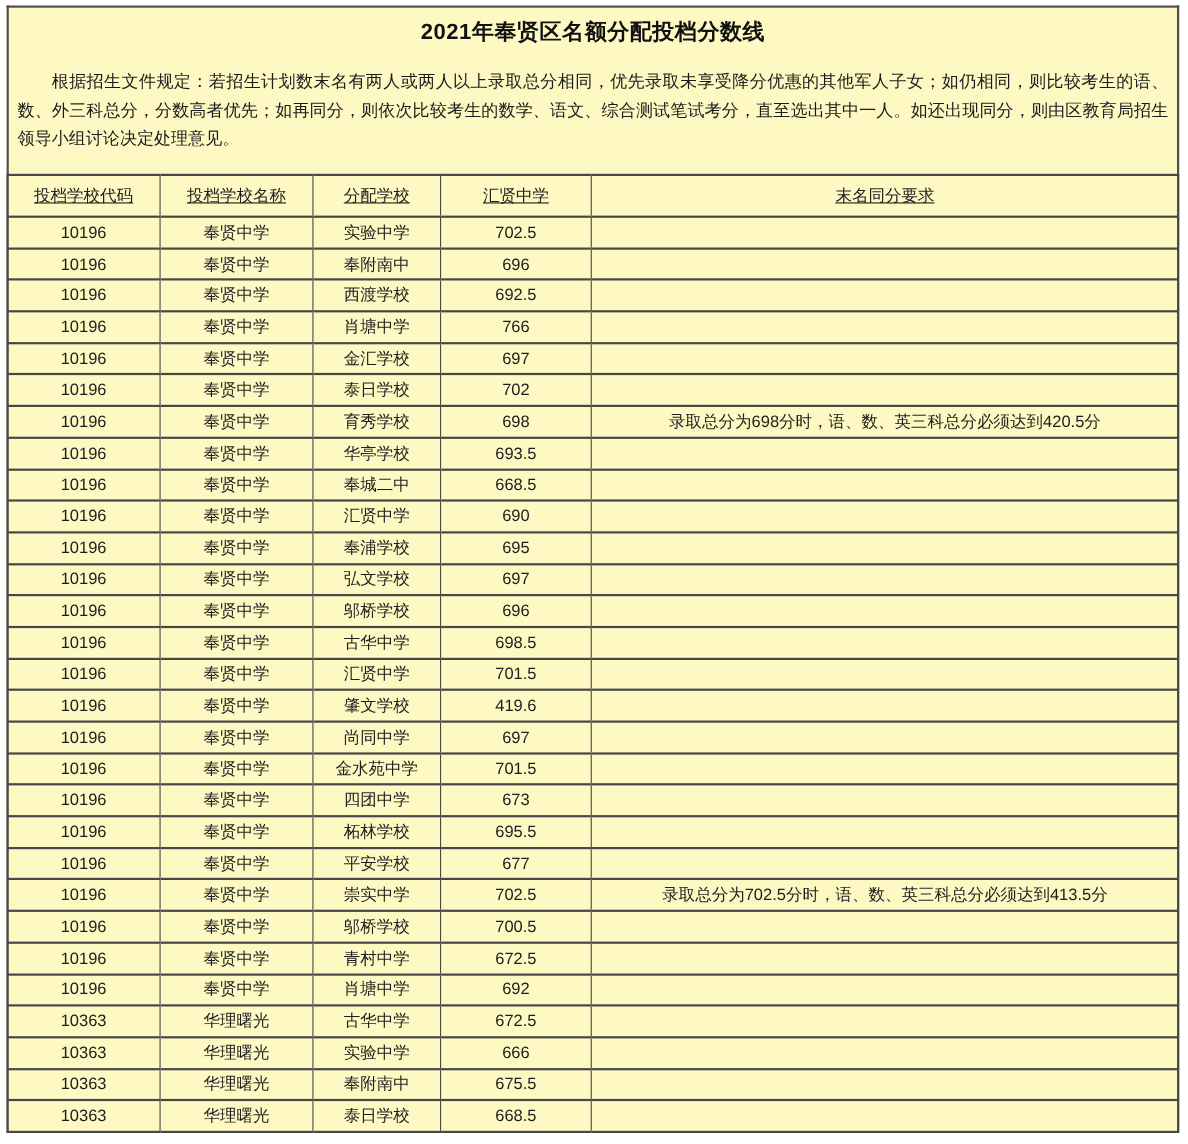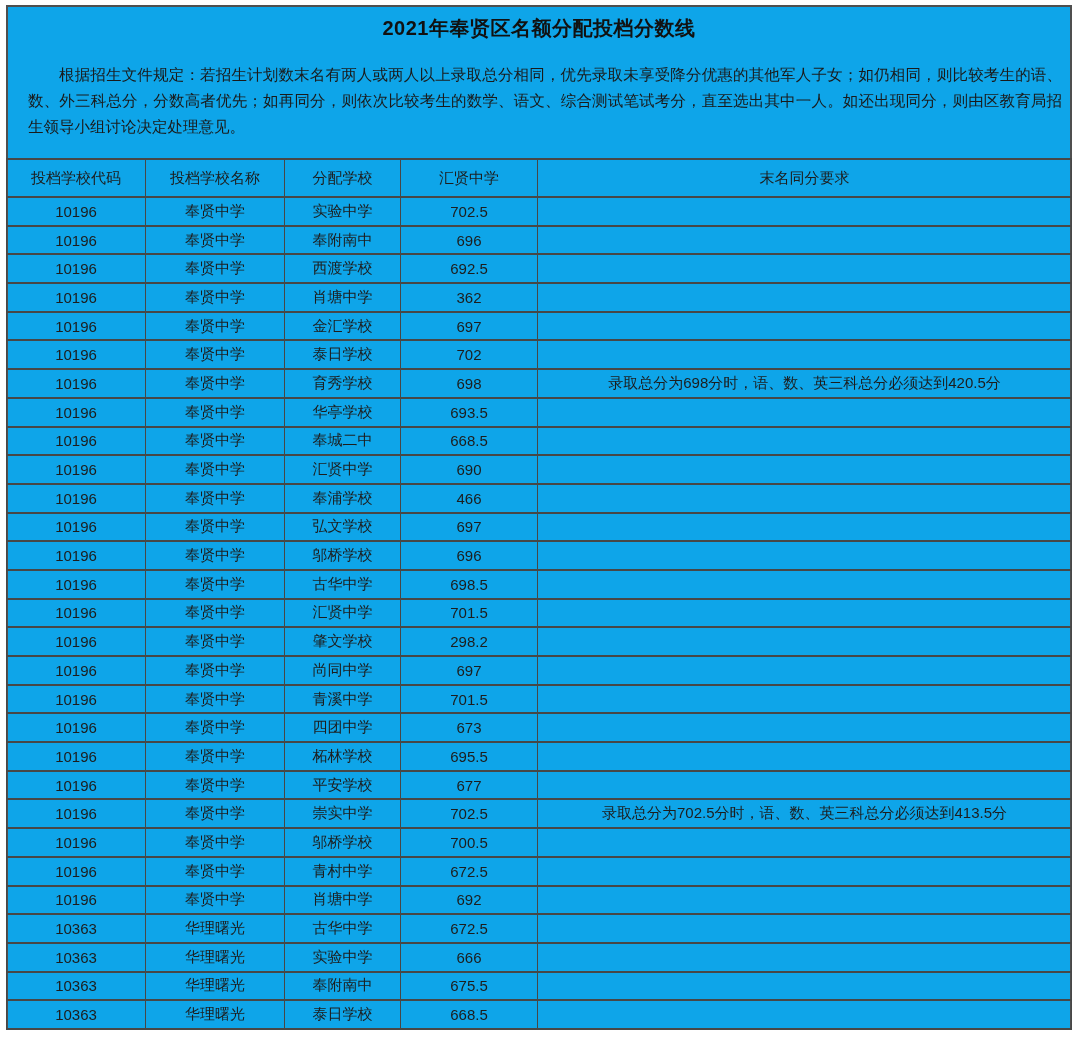--- a/index.html
+++ b/index.html
@@ -13,33 +13,33 @@
     -webkit-font-smoothing: antialiased;
   }
   .page {
     position: absolute;
     left: 6px;
     top: 5px;
     width: 1066px;
     box-sizing: border-box;
     border: 2px solid #4f4f4f;
     border-bottom: none;
-    background: #0ea5e9;
+    background: #fef9c3;
   }
   .doc-title {
     margin-top: 8px;
     height: 26px;
     text-align: center;
     font-size: 20px;
     font-weight: bold;
     letter-spacing: 0.5px;
     color: #111111;
   }
   .intro {
-    margin: 21px 8px 0 20px;
+    margin: 21px 8px 0 8px;
     font-size: 15.5px;
     line-height: 26px;
     text-indent: 31px;
     text-align: justify;
     color: #1a1a1a;
   }
   table.score-table {
     width: calc(100% + 4px);
     margin-left: -2px;
     margin-top: 18px;
@@ -56,20 +56,21 @@
     text-align: center;
     vertical-align: middle;
     padding: 0 4px;
     overflow: hidden;
     white-space: nowrap;
   }
   table.score-table th {
     height: 36px;
     font-weight: normal;
     font-size: 15px;
+    text-decoration: underline;
   }
   table.score-table td {
     height: 26.7px;
     font-size: 15px;
   }
   col.c-code   { width: 139px; }
   col.c-name   { width: 139px; }
   col.c-alloc  { width: 116px; }
   col.c-score  { width: 137px; }
   col.c-remark { width: auto;  }
@@ -124,21 +125,21 @@
           <td class="cell-name">奉贤中学</td>
           <td class="cell-alloc">西渡学校</td>
           <td class="cell-score">692.5</td>
           <td class="cell-remark"></td>
         </tr>
 
         <tr>
           <td class="cell-code">10196</td>
           <td class="cell-name">奉贤中学</td>
           <td class="cell-alloc">肖塘中学</td>
-          <td class="cell-score">362</td>
+          <td class="cell-score">766</td>
           <td class="cell-remark"></td>
         </tr>
 
         <tr>
           <td class="cell-code">10196</td>
           <td class="cell-name">奉贤中学</td>
           <td class="cell-alloc">金汇学校</td>
           <td class="cell-score">697</td>
           <td class="cell-remark"></td>
         </tr>
@@ -180,21 +181,21 @@
           <td class="cell-name">奉贤中学</td>
           <td class="cell-alloc">汇贤中学</td>
           <td class="cell-score">690</td>
           <td class="cell-remark"></td>
         </tr>
 
         <tr>
           <td class="cell-code">10196</td>
           <td class="cell-name">奉贤中学</td>
           <td class="cell-alloc">奉浦学校</td>
-          <td class="cell-score">466</td>
+          <td class="cell-score">695</td>
           <td class="cell-remark"></td>
         </tr>
 
         <tr>
           <td class="cell-code">10196</td>
           <td class="cell-name">奉贤中学</td>
           <td class="cell-alloc">弘文学校</td>
           <td class="cell-score">697</td>
           <td class="cell-remark"></td>
         </tr>
@@ -220,36 +221,36 @@
           <td class="cell-name">奉贤中学</td>
           <td class="cell-alloc">汇贤中学</td>
           <td class="cell-score">701.5</td>
           <td class="cell-remark"></td>
         </tr>
 
         <tr>
           <td class="cell-code">10196</td>
           <td class="cell-name">奉贤中学</td>
           <td class="cell-alloc">肇文学校</td>
-          <td class="cell-score">298.2</td>
+          <td class="cell-score">419.6</td>
           <td class="cell-remark"></td>
         </tr>
 
         <tr>
           <td class="cell-code">10196</td>
           <td class="cell-name">奉贤中学</td>
           <td class="cell-alloc">尚同中学</td>
           <td class="cell-score">697</td>
           <td class="cell-remark"></td>
         </tr>
 
         <tr>
           <td class="cell-code">10196</td>
           <td class="cell-name">奉贤中学</td>
-          <td class="cell-alloc">青溪中学</td>
+          <td class="cell-alloc">金水苑中学</td>
           <td class="cell-score">701.5</td>
           <td class="cell-remark"></td>
         </tr>
 
         <tr>
           <td class="cell-code">10196</td>
           <td class="cell-name">奉贤中学</td>
           <td class="cell-alloc">四团中学</td>
           <td class="cell-score">673</td>
           <td class="cell-remark"></td>

